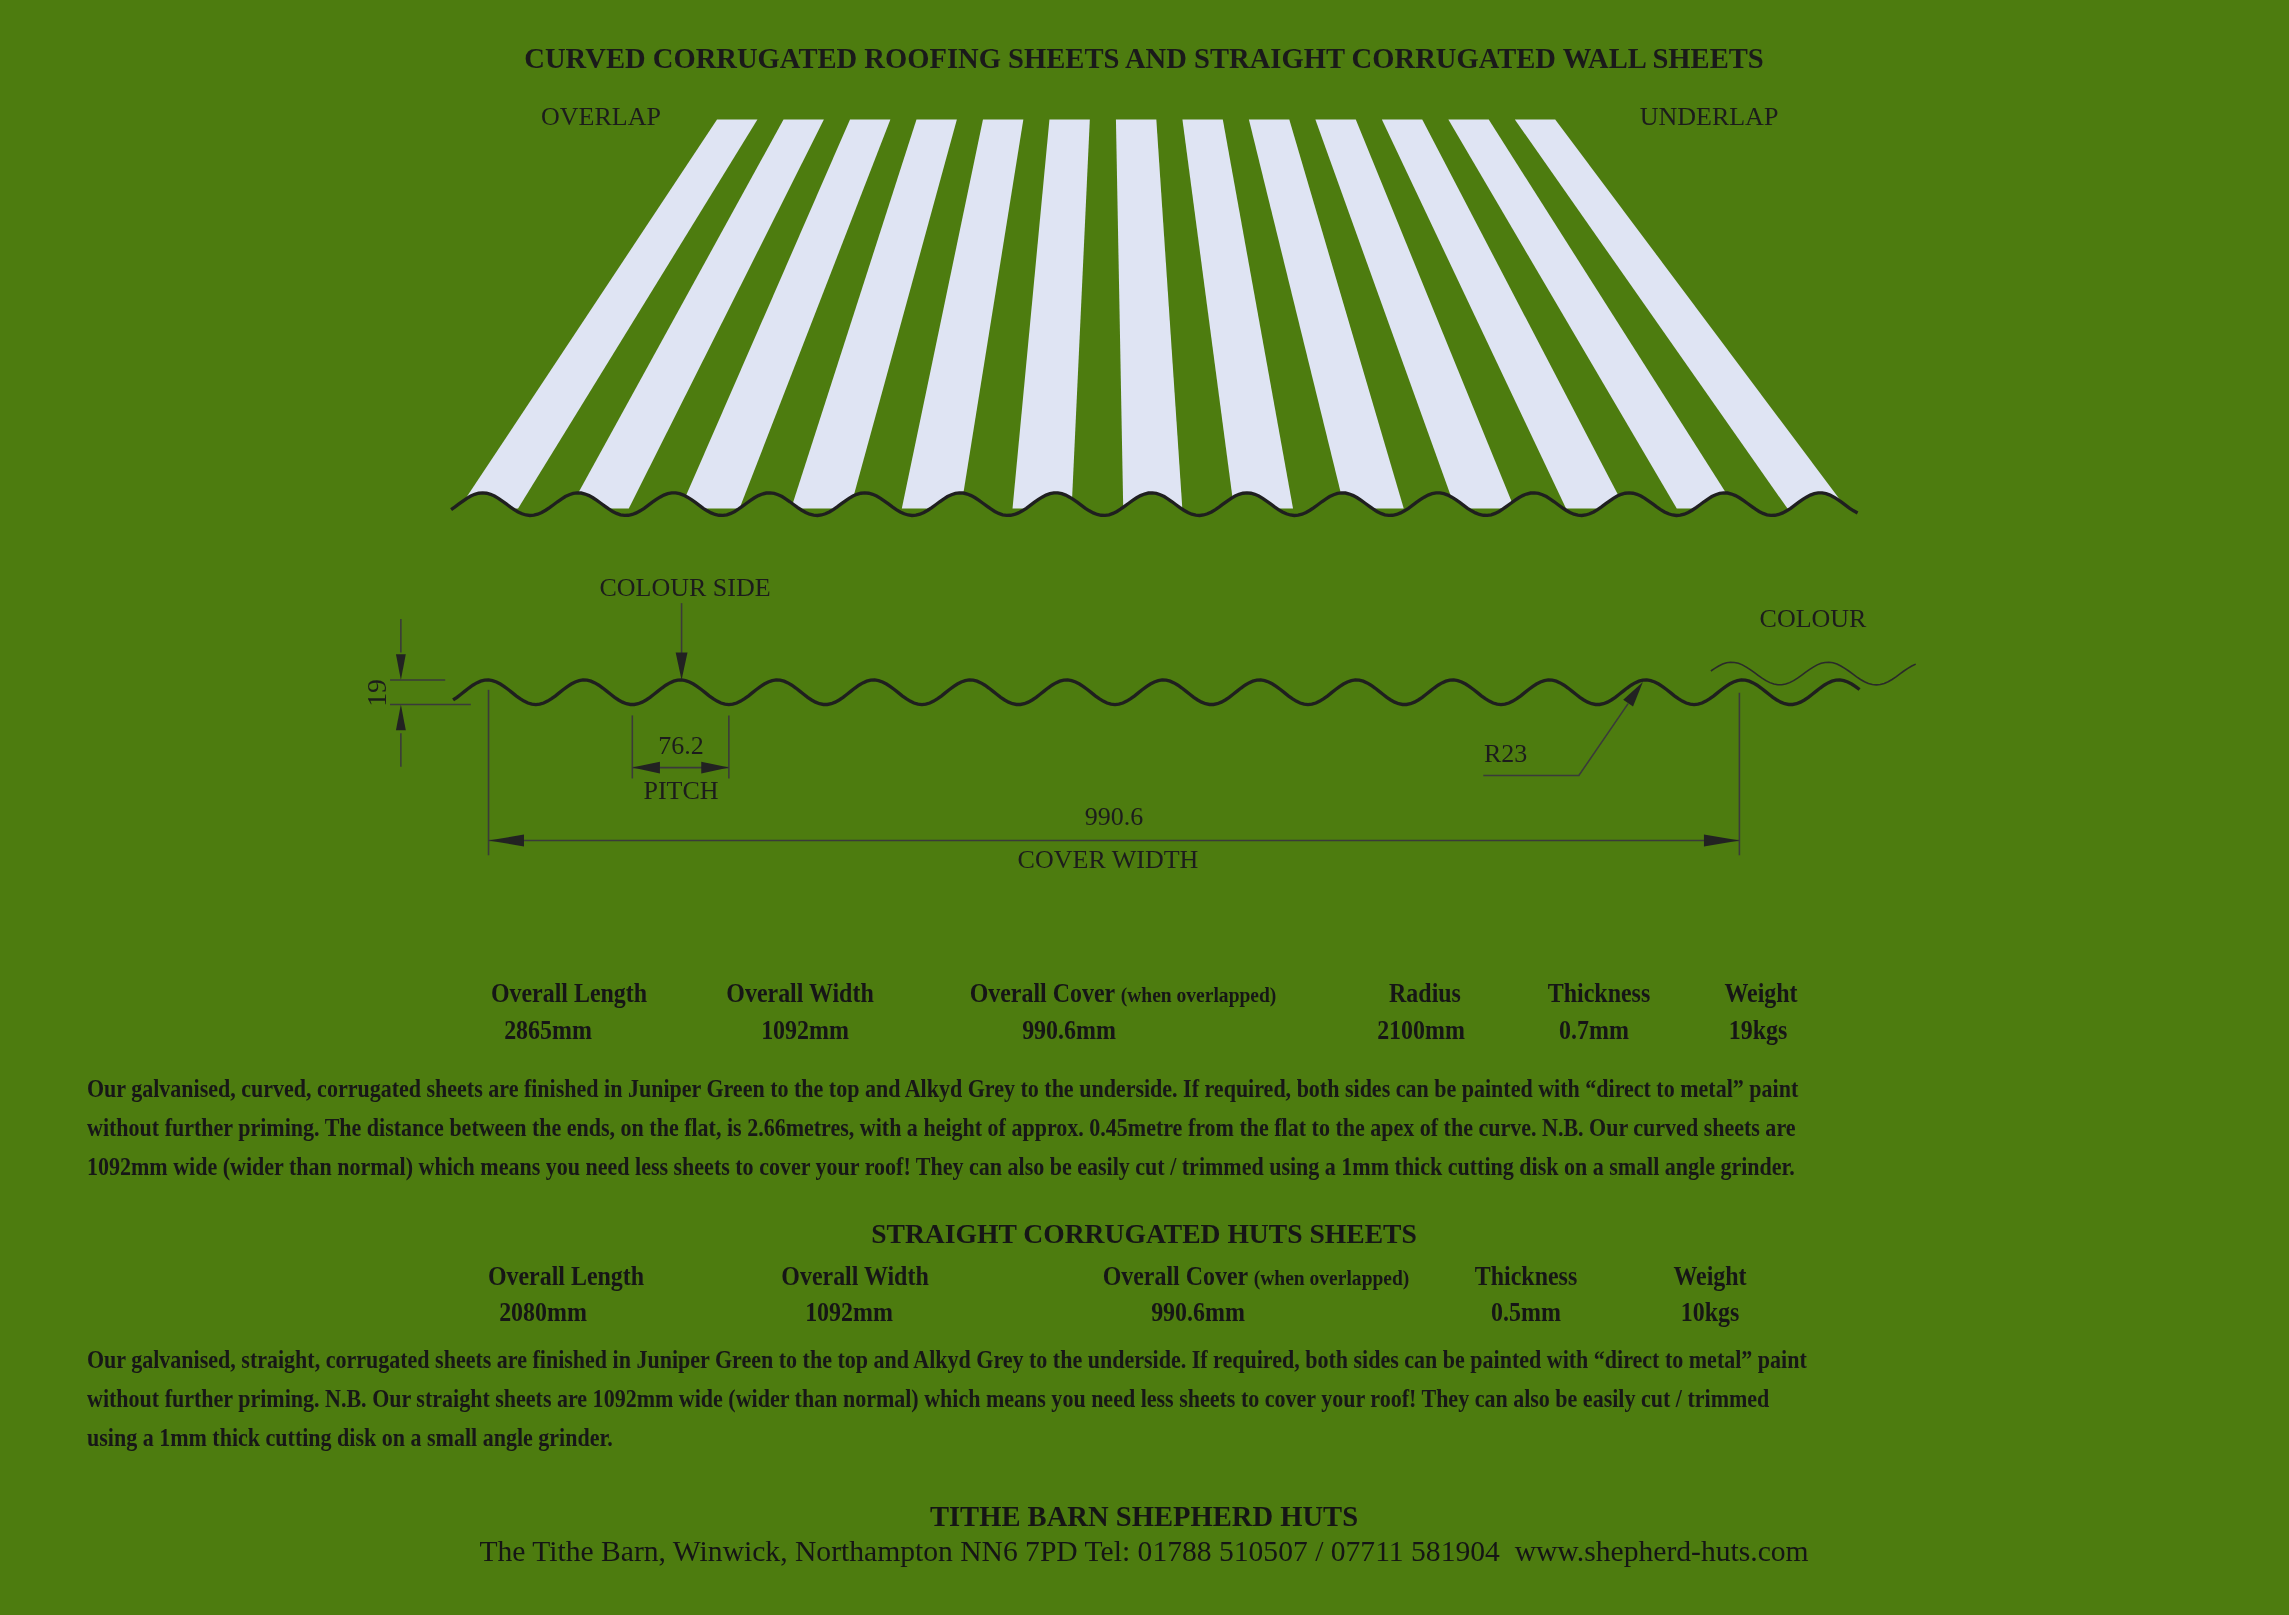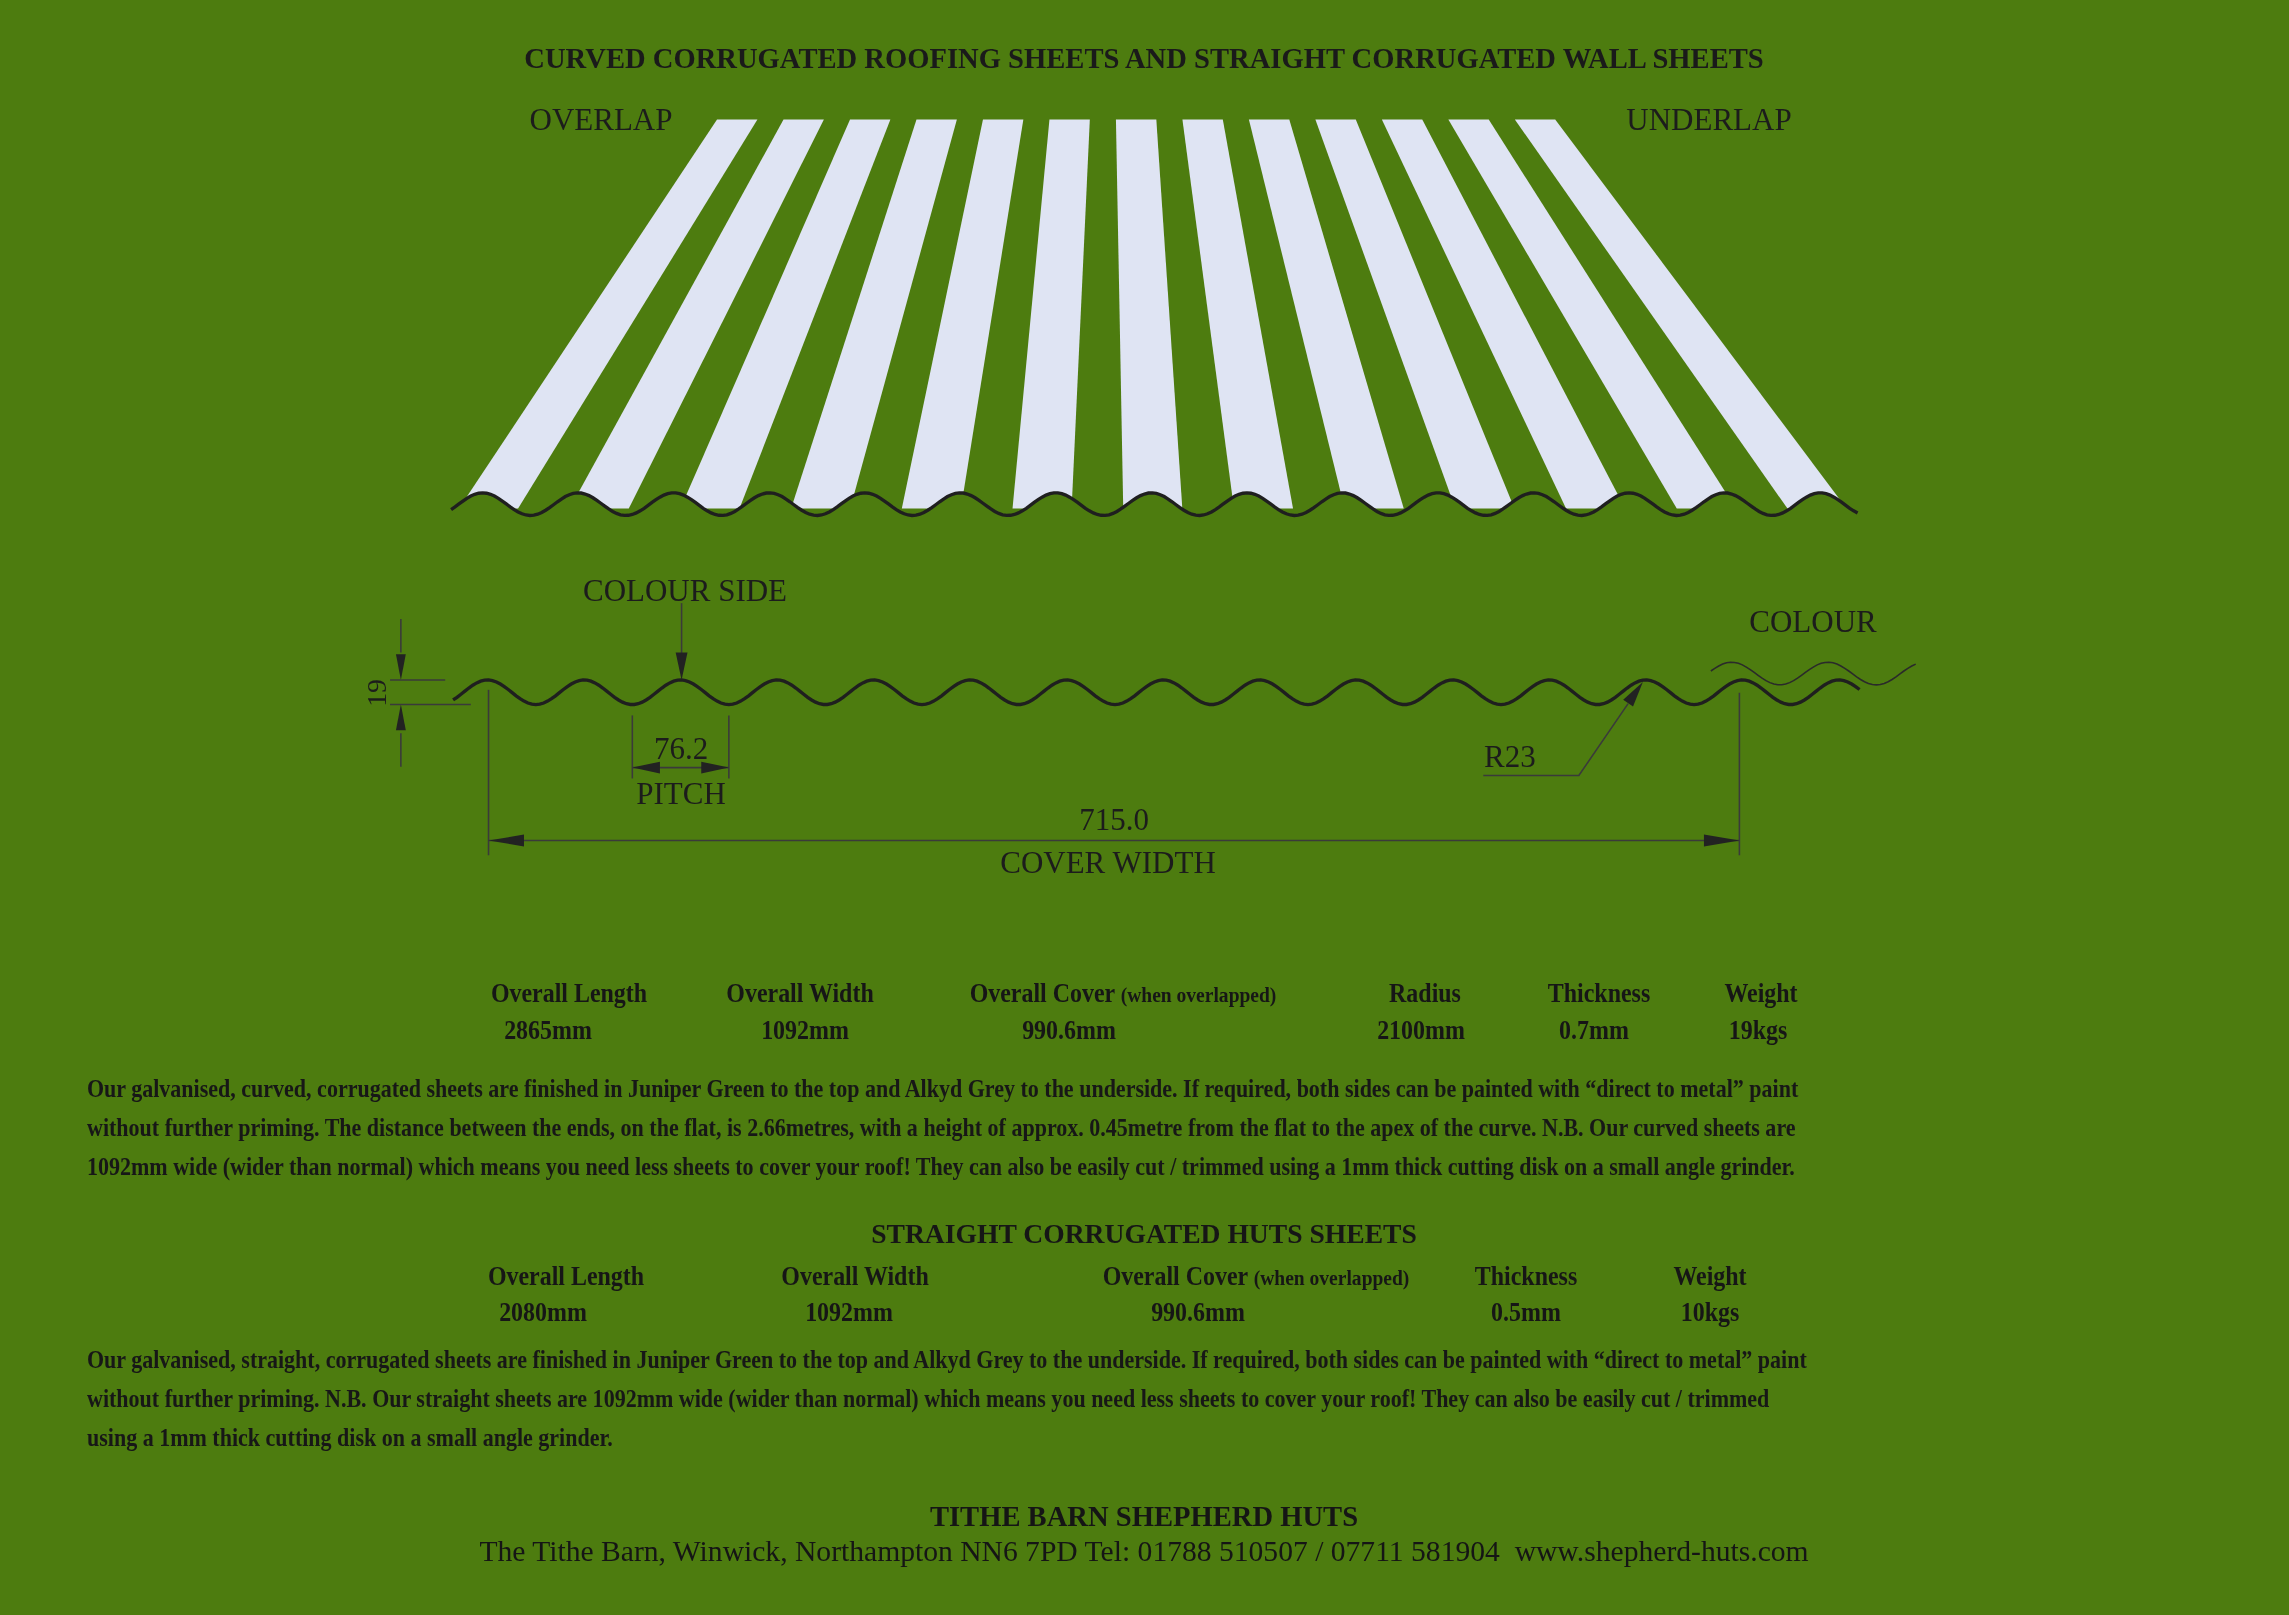--- a/index.html
+++ b/index.html
@@ -6,21 +6,21 @@
   .page{position:relative;width:2289px;height:1616px;background:#4d7c0f;overflow:hidden;
         font-family:Liberation Serif, serif;color:#1c1c1c;}
   svg{position:absolute;left:0;top:0;}
   .w-thick{fill:none;stroke:#1f1f1f;stroke-width:3.4px;}
   .w-thin{fill:none;stroke:#2a2a2a;stroke-width:1.6px;}
   .dim{stroke:#3a3a3a;stroke-width:1.6px;fill:none;}
   .ah{fill:#222;stroke:none;}
 
   .doc-title{position:absolute;left:1144px;top:43px;transform:translateX(-50%);
              font-weight:bold;font-size:28.6px;white-space:nowrap;color:#1a1a1a;}
-  .dlabel{position:absolute;font-size:31px;color:#1c1c1c;white-space:nowrap;
+  .dlabel{position:absolute;font-size:26px;color:#1c1c1c;white-space:nowrap;
           transform:translateX(-50%);}
   #lbl-r23{transform:none;}
   #lbl-19{transform:translate(-50%,-50%) rotate(-90deg);font-size:27.6px;}
 
   .tbl-title{position:absolute;transform:translateX(-50%);font-weight:bold;font-size:27.6px;
              white-space:nowrap;color:#161616;}
   .th,.td{position:absolute;font-weight:bold;font-size:26.6px;white-space:nowrap;color:#161616;
           transform:translateX(-50%) scaleX(0.9);}
   .th .note{font-size:21.7px;}
 
@@ -106,21 +106,21 @@
   <div class="doc-title">CURVED CORRUGATED ROOFING SHEETS AND STRAIGHT CORRUGATED WALL SHEETS</div>
 
   <div class="dlabel" style="left:601px;top:102px;">OVERLAP</div>
   <div class="dlabel" style="left:1709px;top:102px;">UNDERLAP</div>
   <div class="dlabel" style="left:685px;top:573px;">COLOUR SIDE</div>
   <div class="dlabel" style="left:1813px;top:604px;">COLOUR</div>
   <div class="dlabel" id="lbl-r23" style="left:1484px;top:739px;">R23</div>
   <div class="dlabel" id="lbl-19" style="left:377px;top:693px;">19</div>
   <div class="dlabel" style="left:681px;top:731px;">76.2</div>
   <div class="dlabel" style="left:681px;top:776px;">PITCH</div>
-  <div class="dlabel" style="left:1114px;top:802px;">715.0</div>
+  <div class="dlabel" style="left:1114px;top:802px;">990.6</div>
   <div class="dlabel" style="left:1108px;top:845px;">COVER WIDTH</div>
 
   <div class="th" style="left:569px;top:978px;"><span>Overall Length</span></div>
   <div class="th" style="left:800px;top:978px;"><span>Overall Width</span></div>
   <div class="th" style="left:1123px;top:978px;"><span>Overall Cover</span> <span class="note">(when overlapped)</span></div>
   <div class="th" style="left:1425px;top:978px;"><span>Radius</span></div>
   <div class="th" style="left:1599px;top:978px;"><span>Thickness</span></div>
   <div class="th" style="left:1761px;top:978px;"><span>Weight</span></div>
   <div class="td" style="left:548px;top:1015px;">2865mm</div>
   <div class="td" style="left:805px;top:1015px;">1092mm</div>

